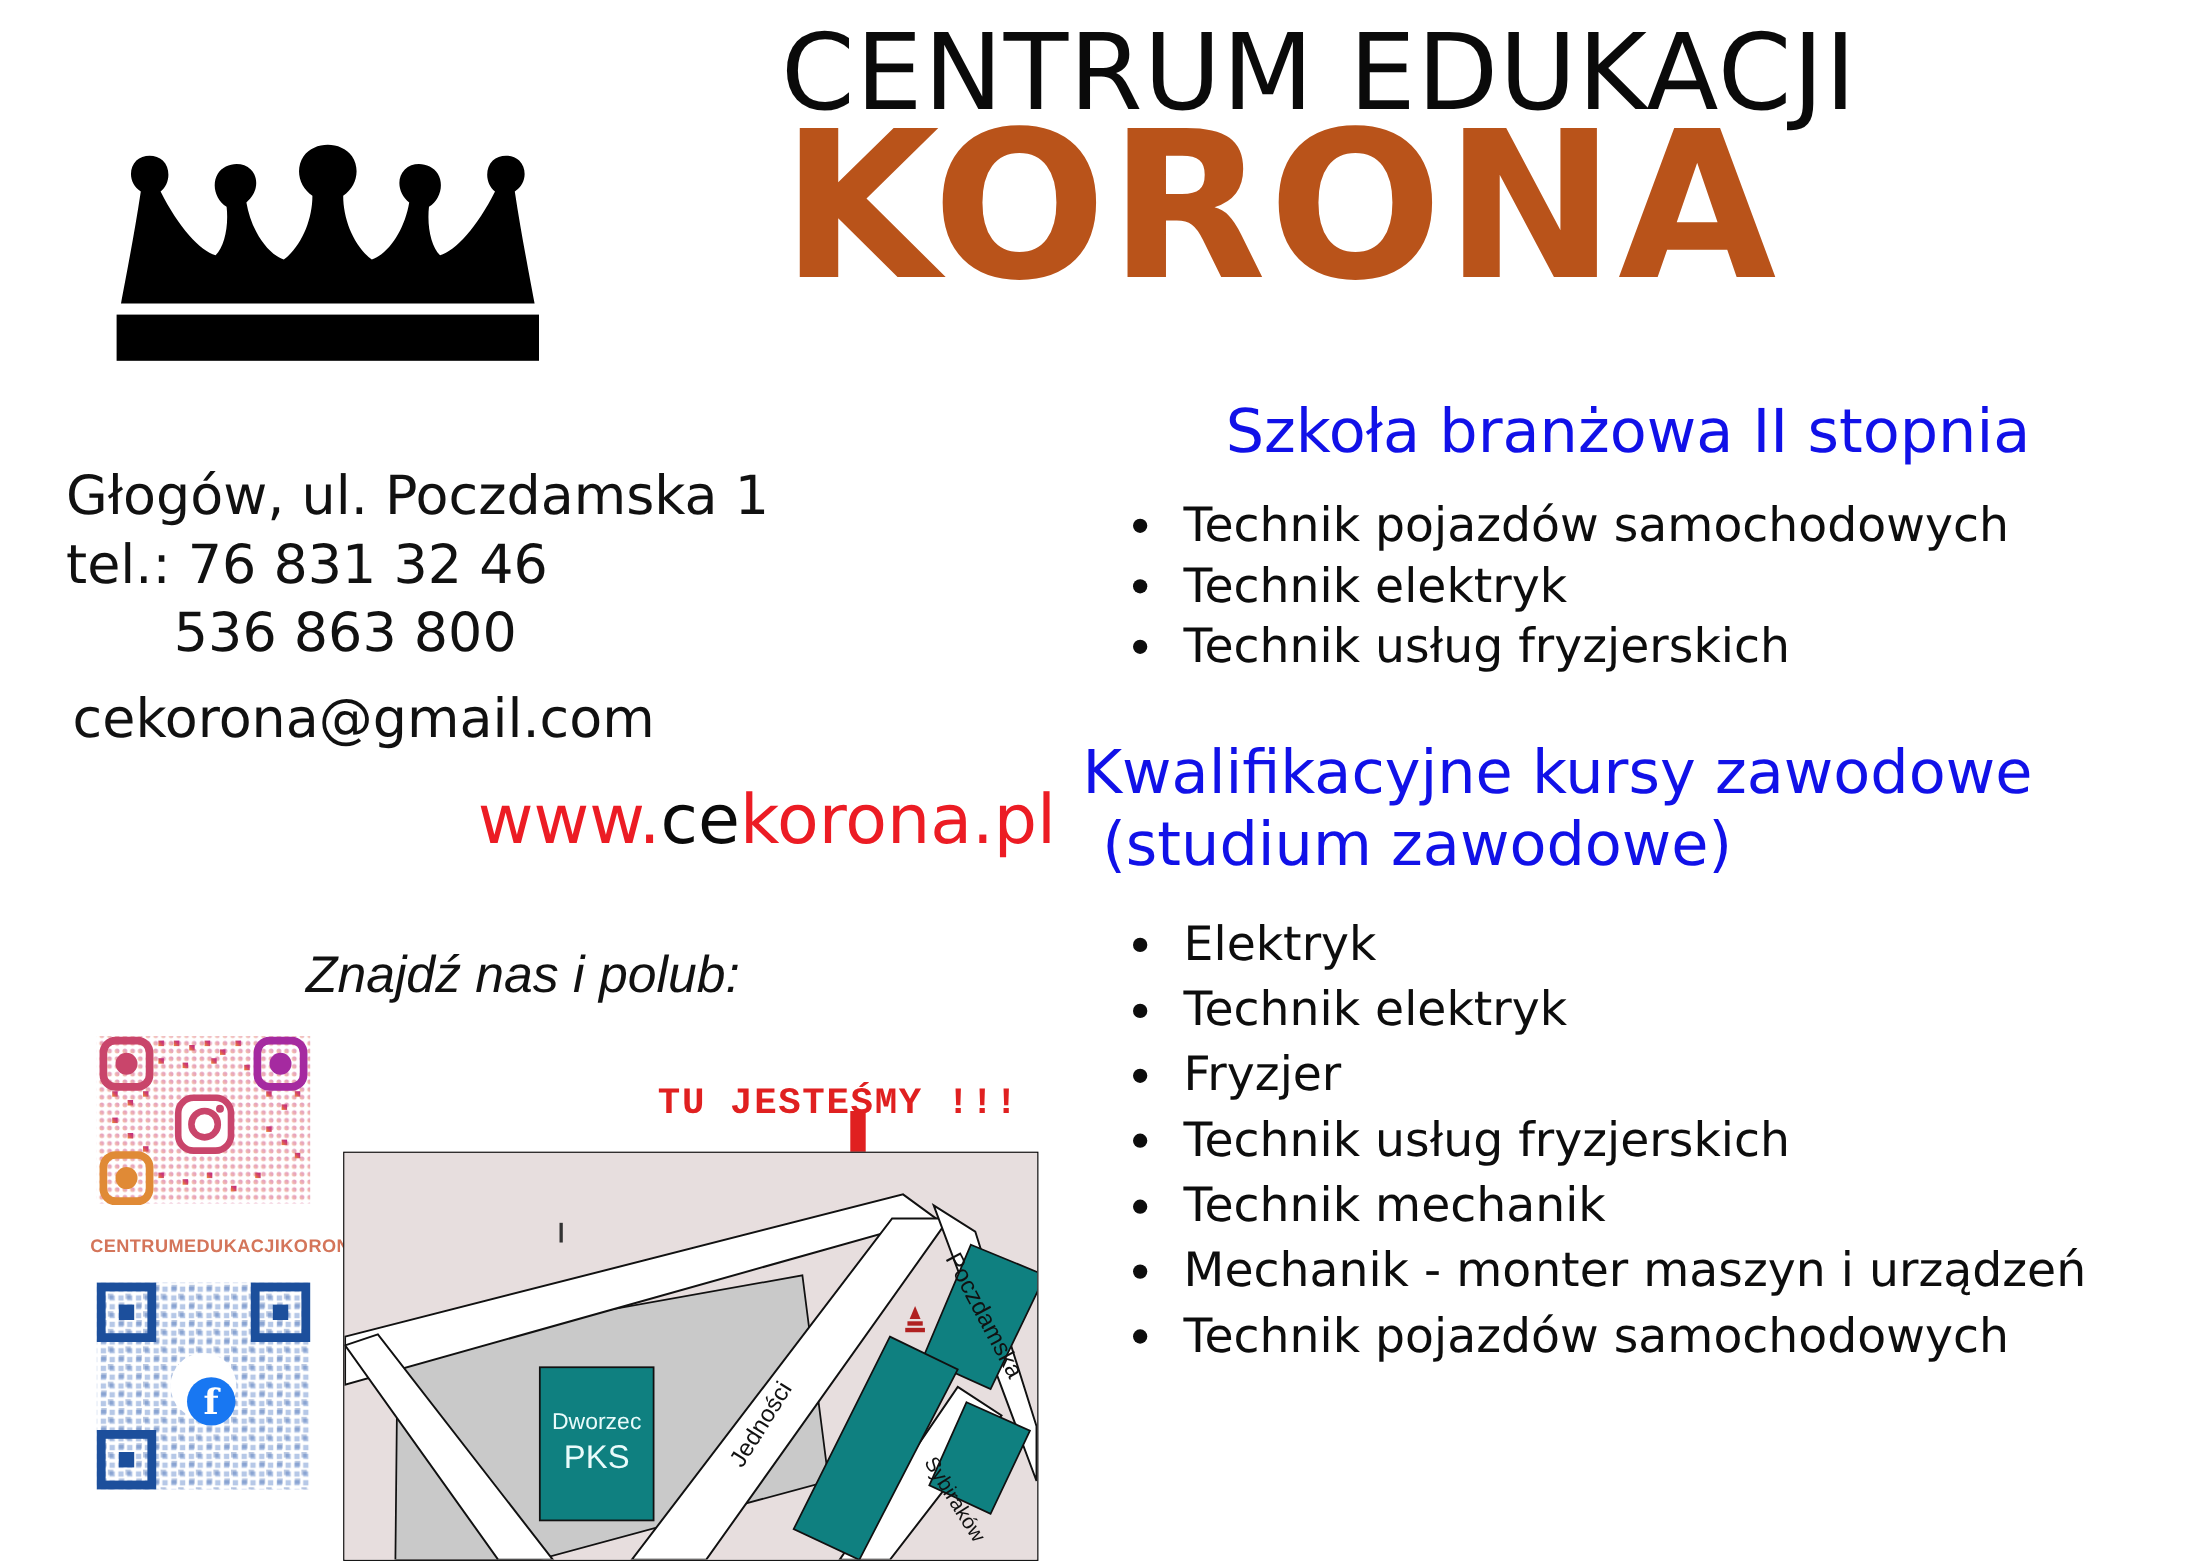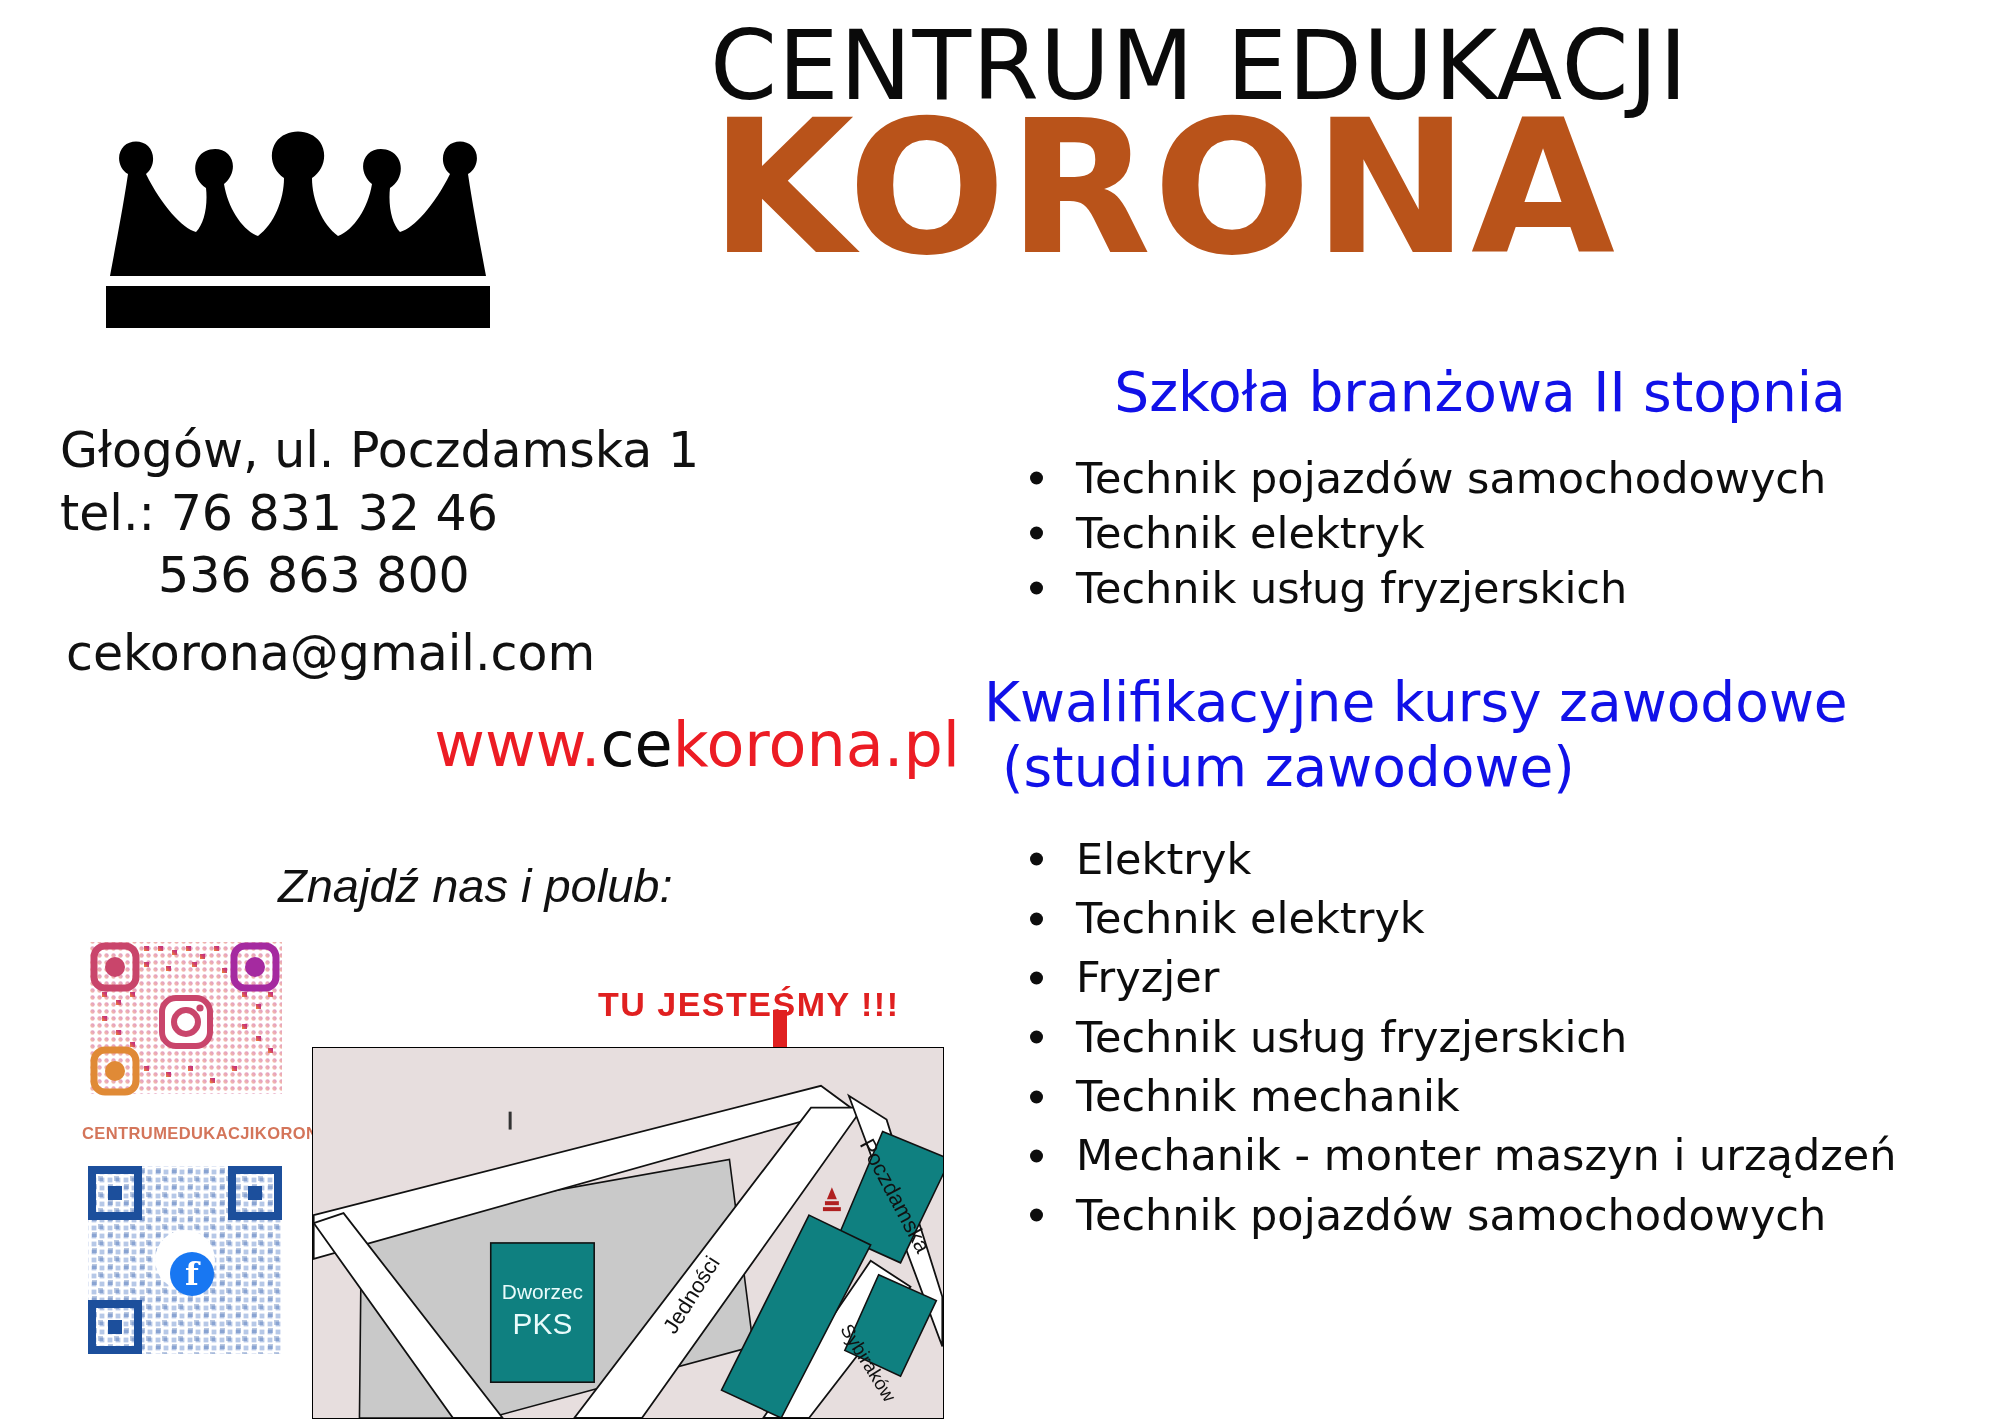--- a/index.html
+++ b/index.html
@@ -129,21 +129,21 @@
     font-family: "DejaVu Serif", serif;
     font-weight: bold;
     font-size: 32px;
     line-height: 1;
   }
 
   
   .tu-jestesmy {
     position: absolute;
     left: 598px; top: 985px;
-    font-family: Liberation Sans, sans-serif;
+    font-family: Liberation Mono, monospace;
     font-weight: bold;
     font-size: 34px;
     letter-spacing: 1.5px;
     color: #e02020;
     white-space: nowrap;
   }
   .map-box {
     position: absolute;
     left: 312px; top: 1047px;
     width: 632px; height: 372px;

